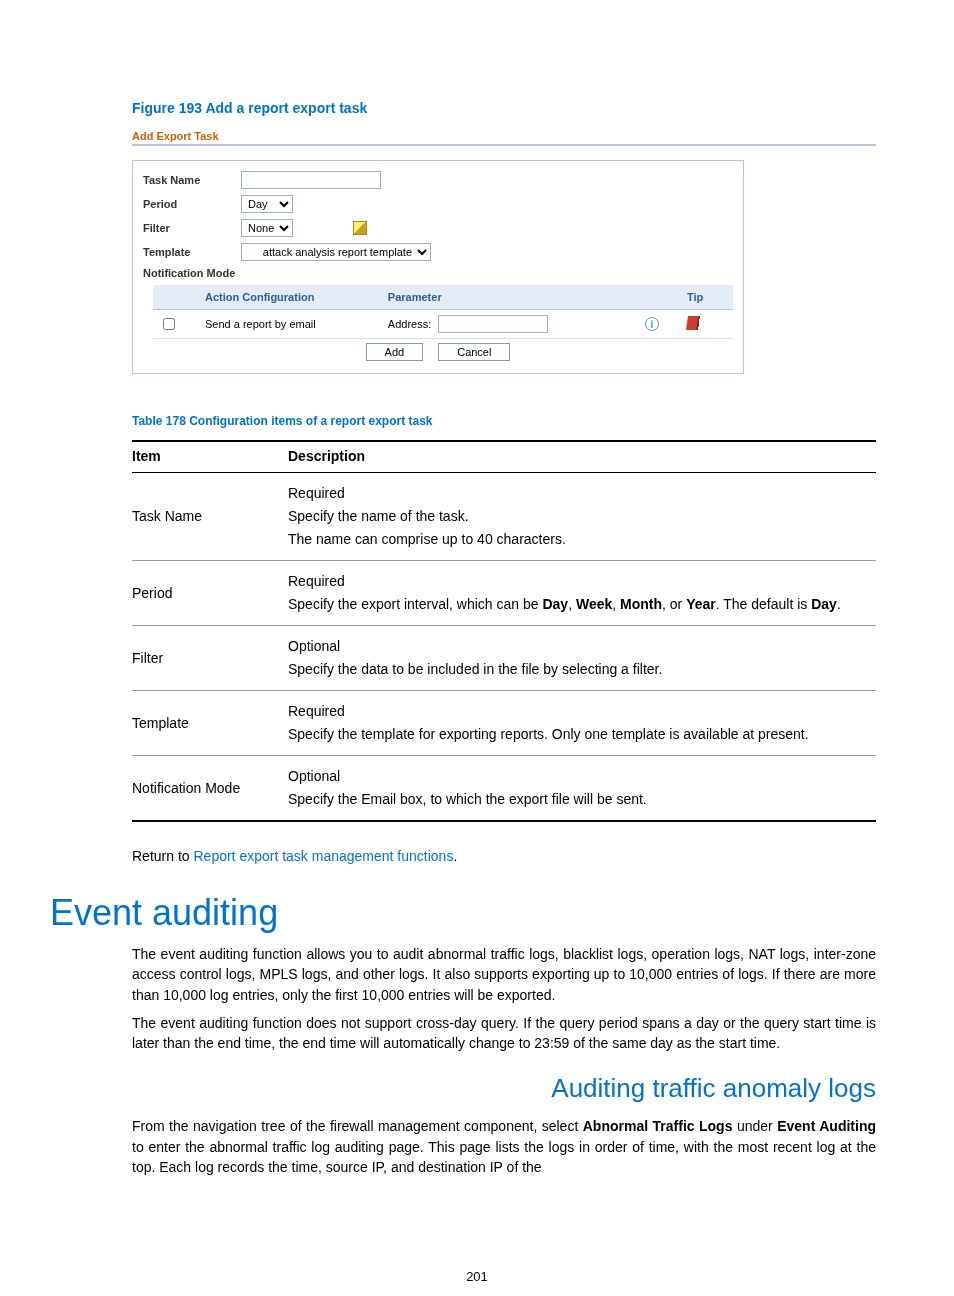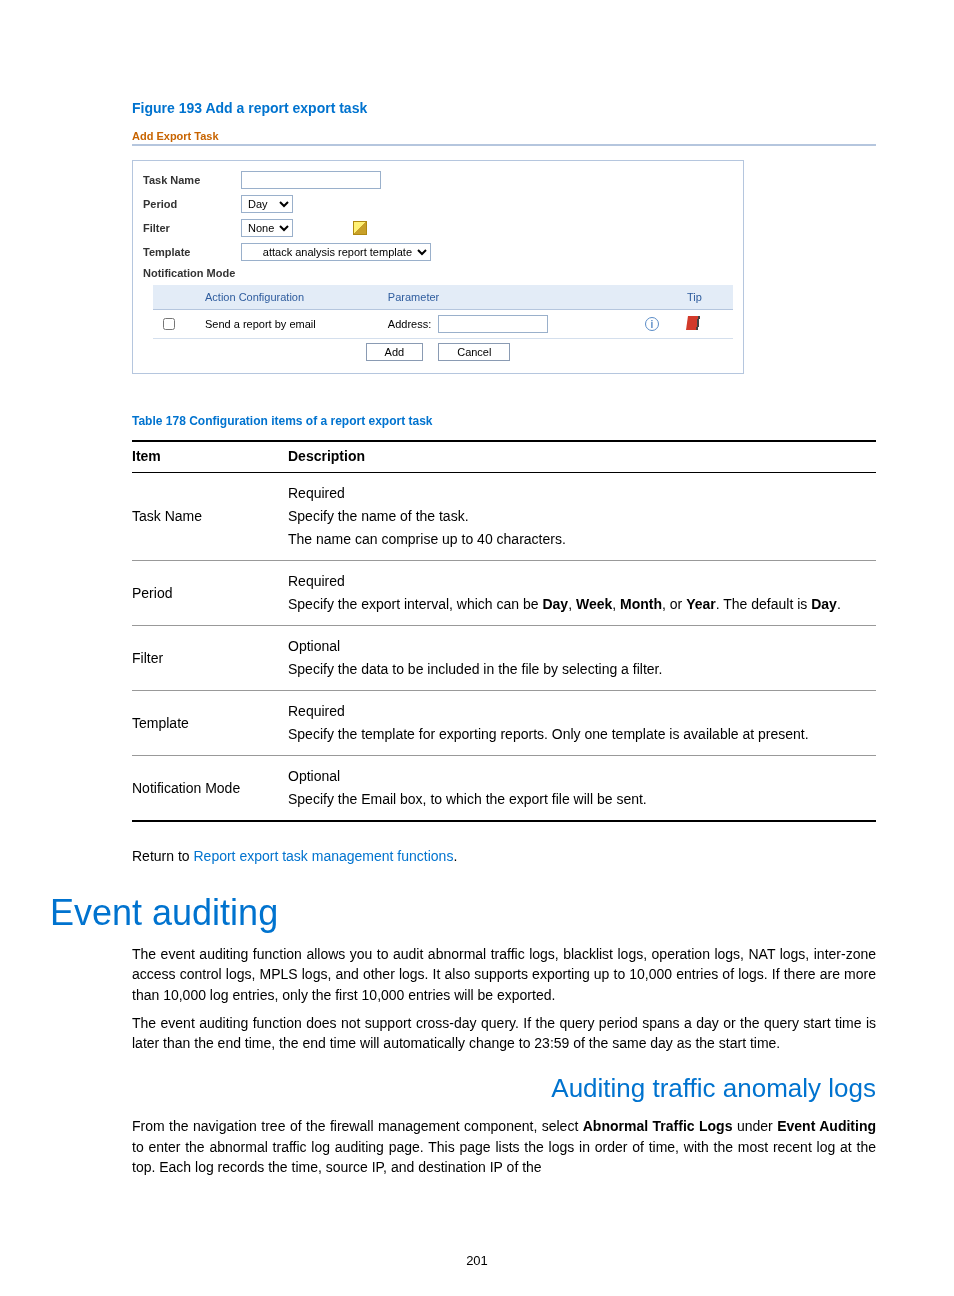--- a/index.html
+++ b/index.html
@@ -60,21 +60,21 @@
   .ctrl-select.small { width:52px; }
   .ctrl-select.big { width:190px;text-align:right; }
   .icon-edit {
     width:14px; height:14px; display:inline-block; margin-left:60px;
     background: linear-gradient(135deg, #fff174 50%, #c8a028 50%);
     border:1px solid #b08910; box-sizing:border-box;
   }
 
   .notif-table { width: calc(100% - 10px); margin-left:10px; border-collapse:collapse; font-size:11px; }
   .notif-table thead th {
-    background:#e3ecf7; color:#2e5c9e; font-weight:normal;
+    background:#e3ecf7; color:#2e5c9e; font-weight:bold;
     border-bottom:1px solid #b5c6de; text-align:left; padding:3px 6px; height:18px;
   }
   .notif-table tbody td {
     border-bottom:1px solid #d4dfed; padding:4px 6px; height:20px; vertical-align:middle;
   }
   .chk { width:12px; height:12px; }
   .icon-info {
     display:inline-block; width:14px; height:14px; border:1.5px solid #5a8cc7;
     border-radius:50%; color:#5a8cc7; font-weight:bold; font-size:10px;
     text-align:center; line-height:13px; box-sizing:border-box;
@@ -112,21 +112,21 @@
     font-family: Arial, sans-serif;
     font-weight: normal;
     color:#0073cf;
     font-size:26px;
     margin:20px 0 12px -82px;
     text-align:right;
   }
   p.body { text-align:justify; line-height:1.45; margin:8px 0; }
 
   .page-num {
-    position:absolute; bottom:28px; left:0; width:954px; text-align:center; font-size:13px;
+    position:absolute; bottom:12px; left:0; width:954px; text-align:center; font-size:13px;
   }
 </style>
 </head>
 <body>
 
 <div class="page">
   <div class="content">
 
     <div class="fig-title">Figure 193 Add a report export task</div>
 

